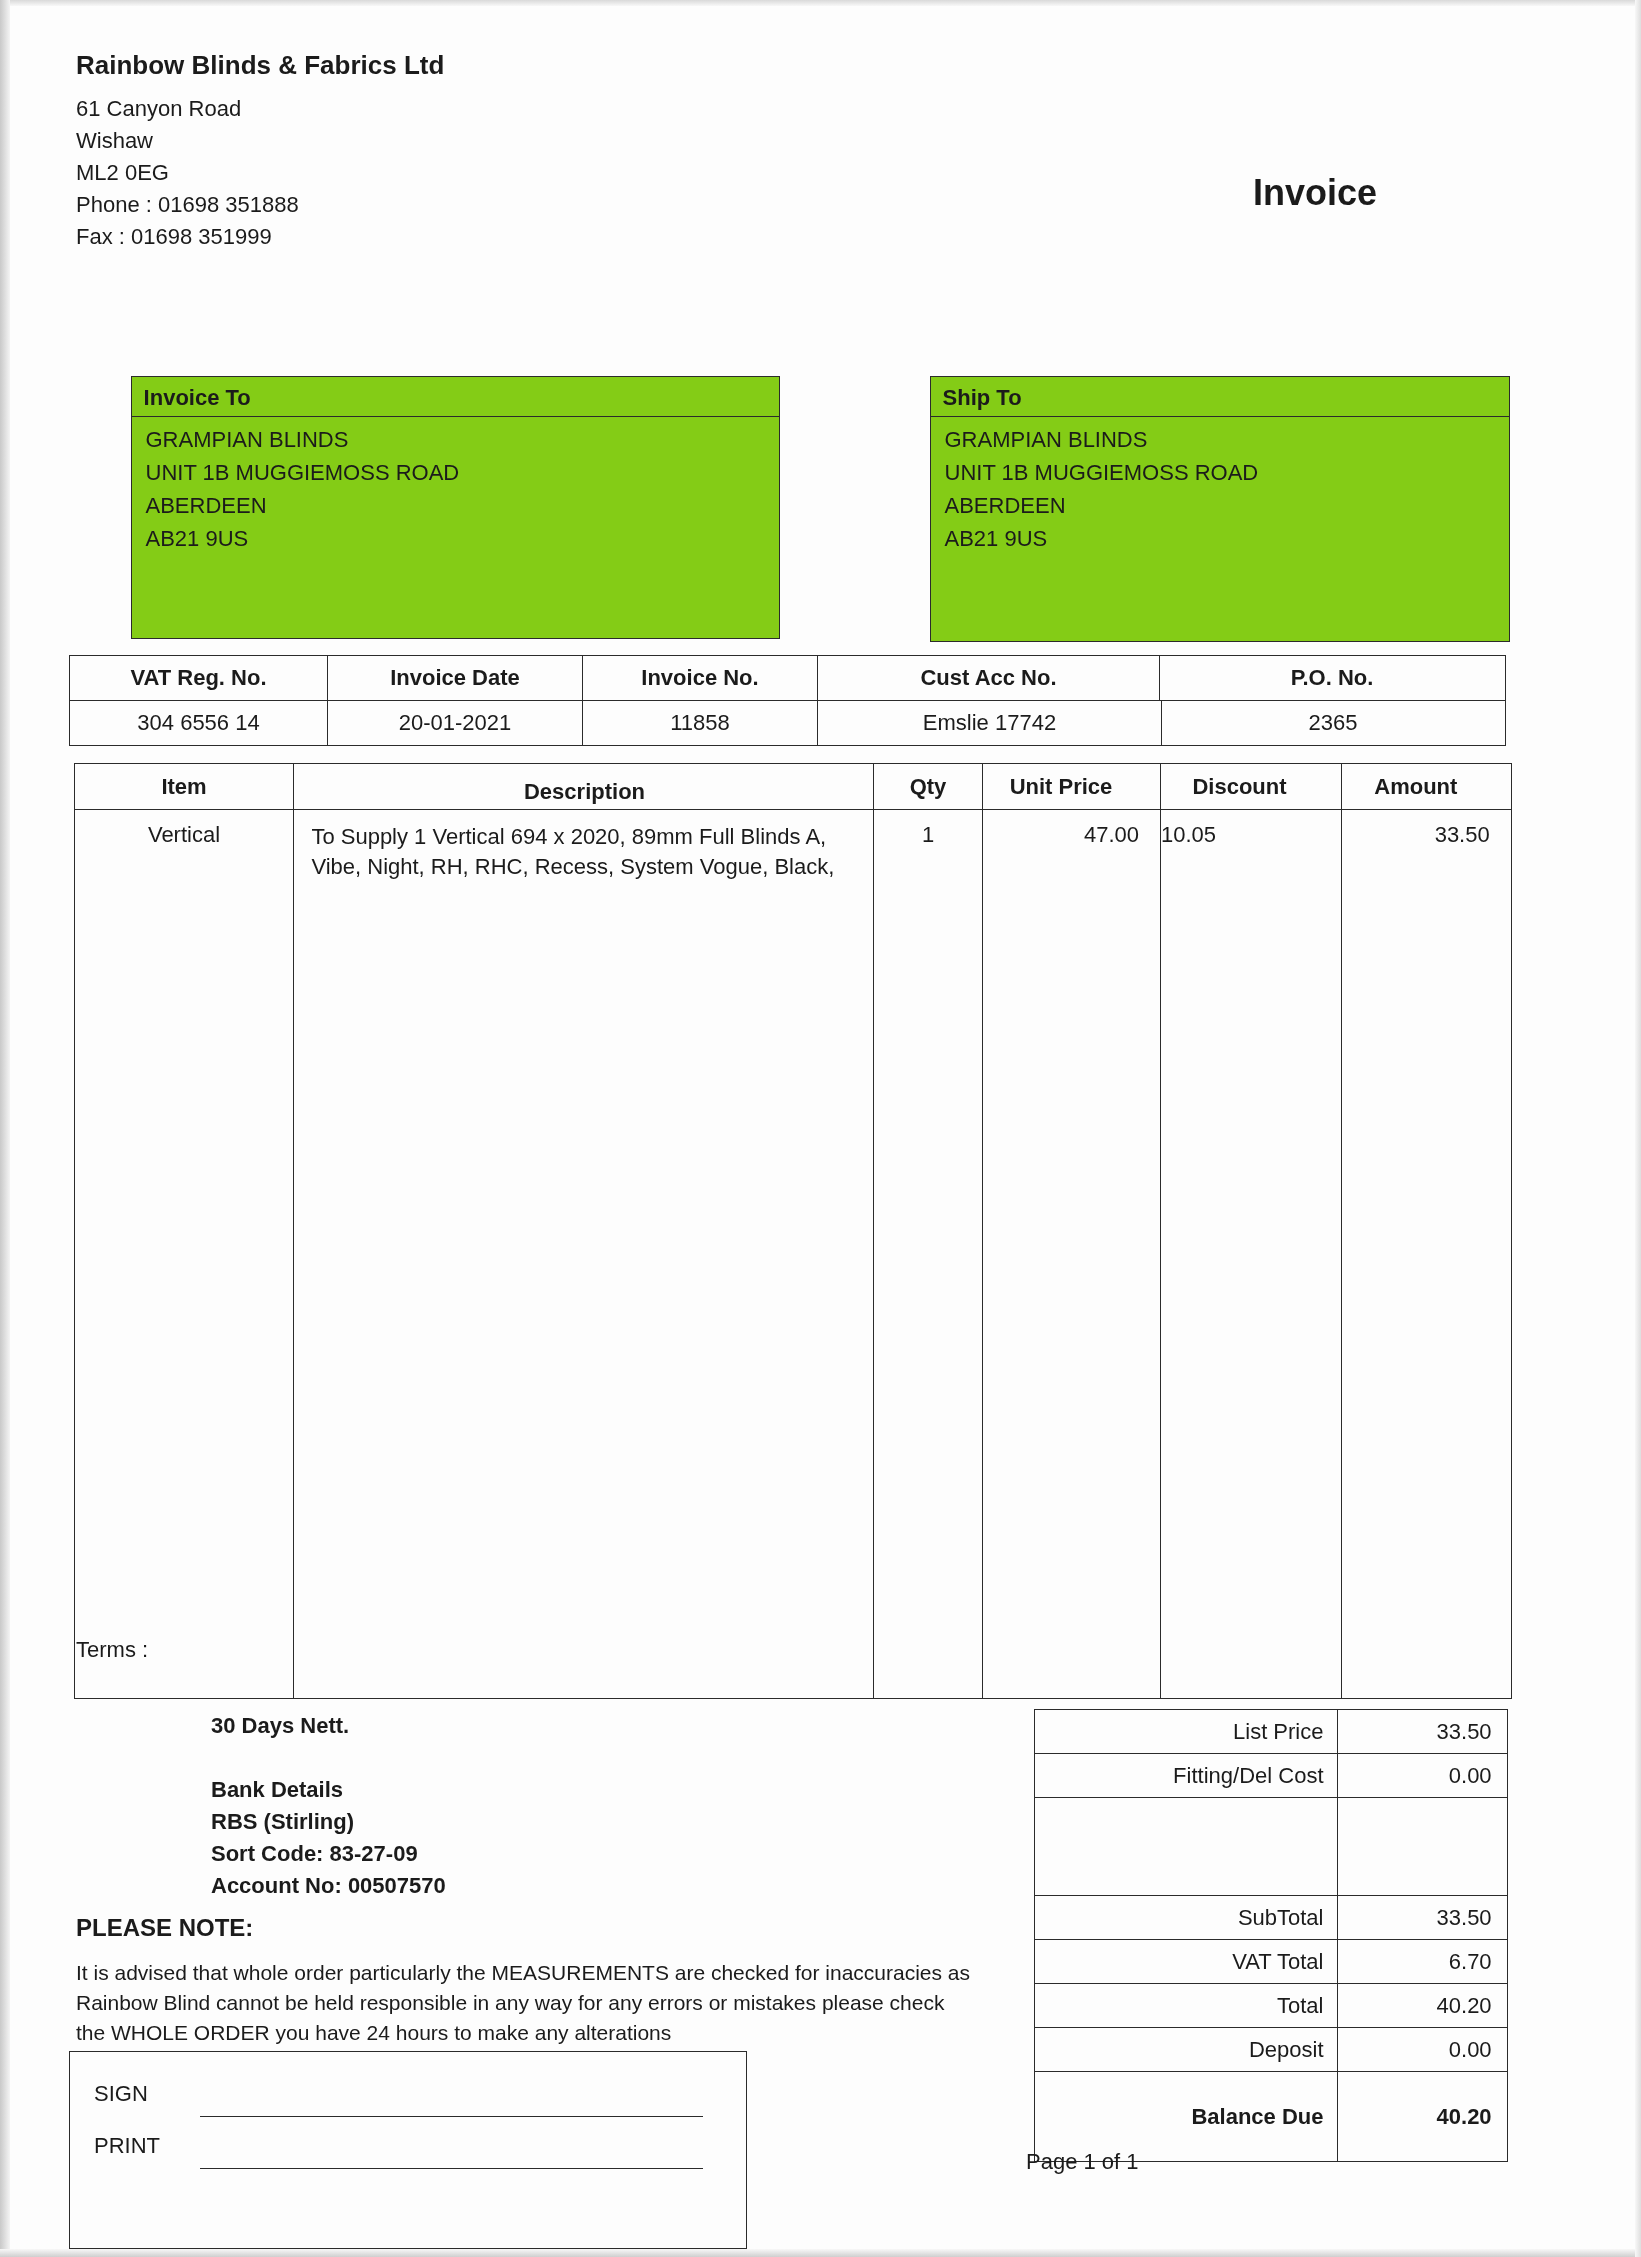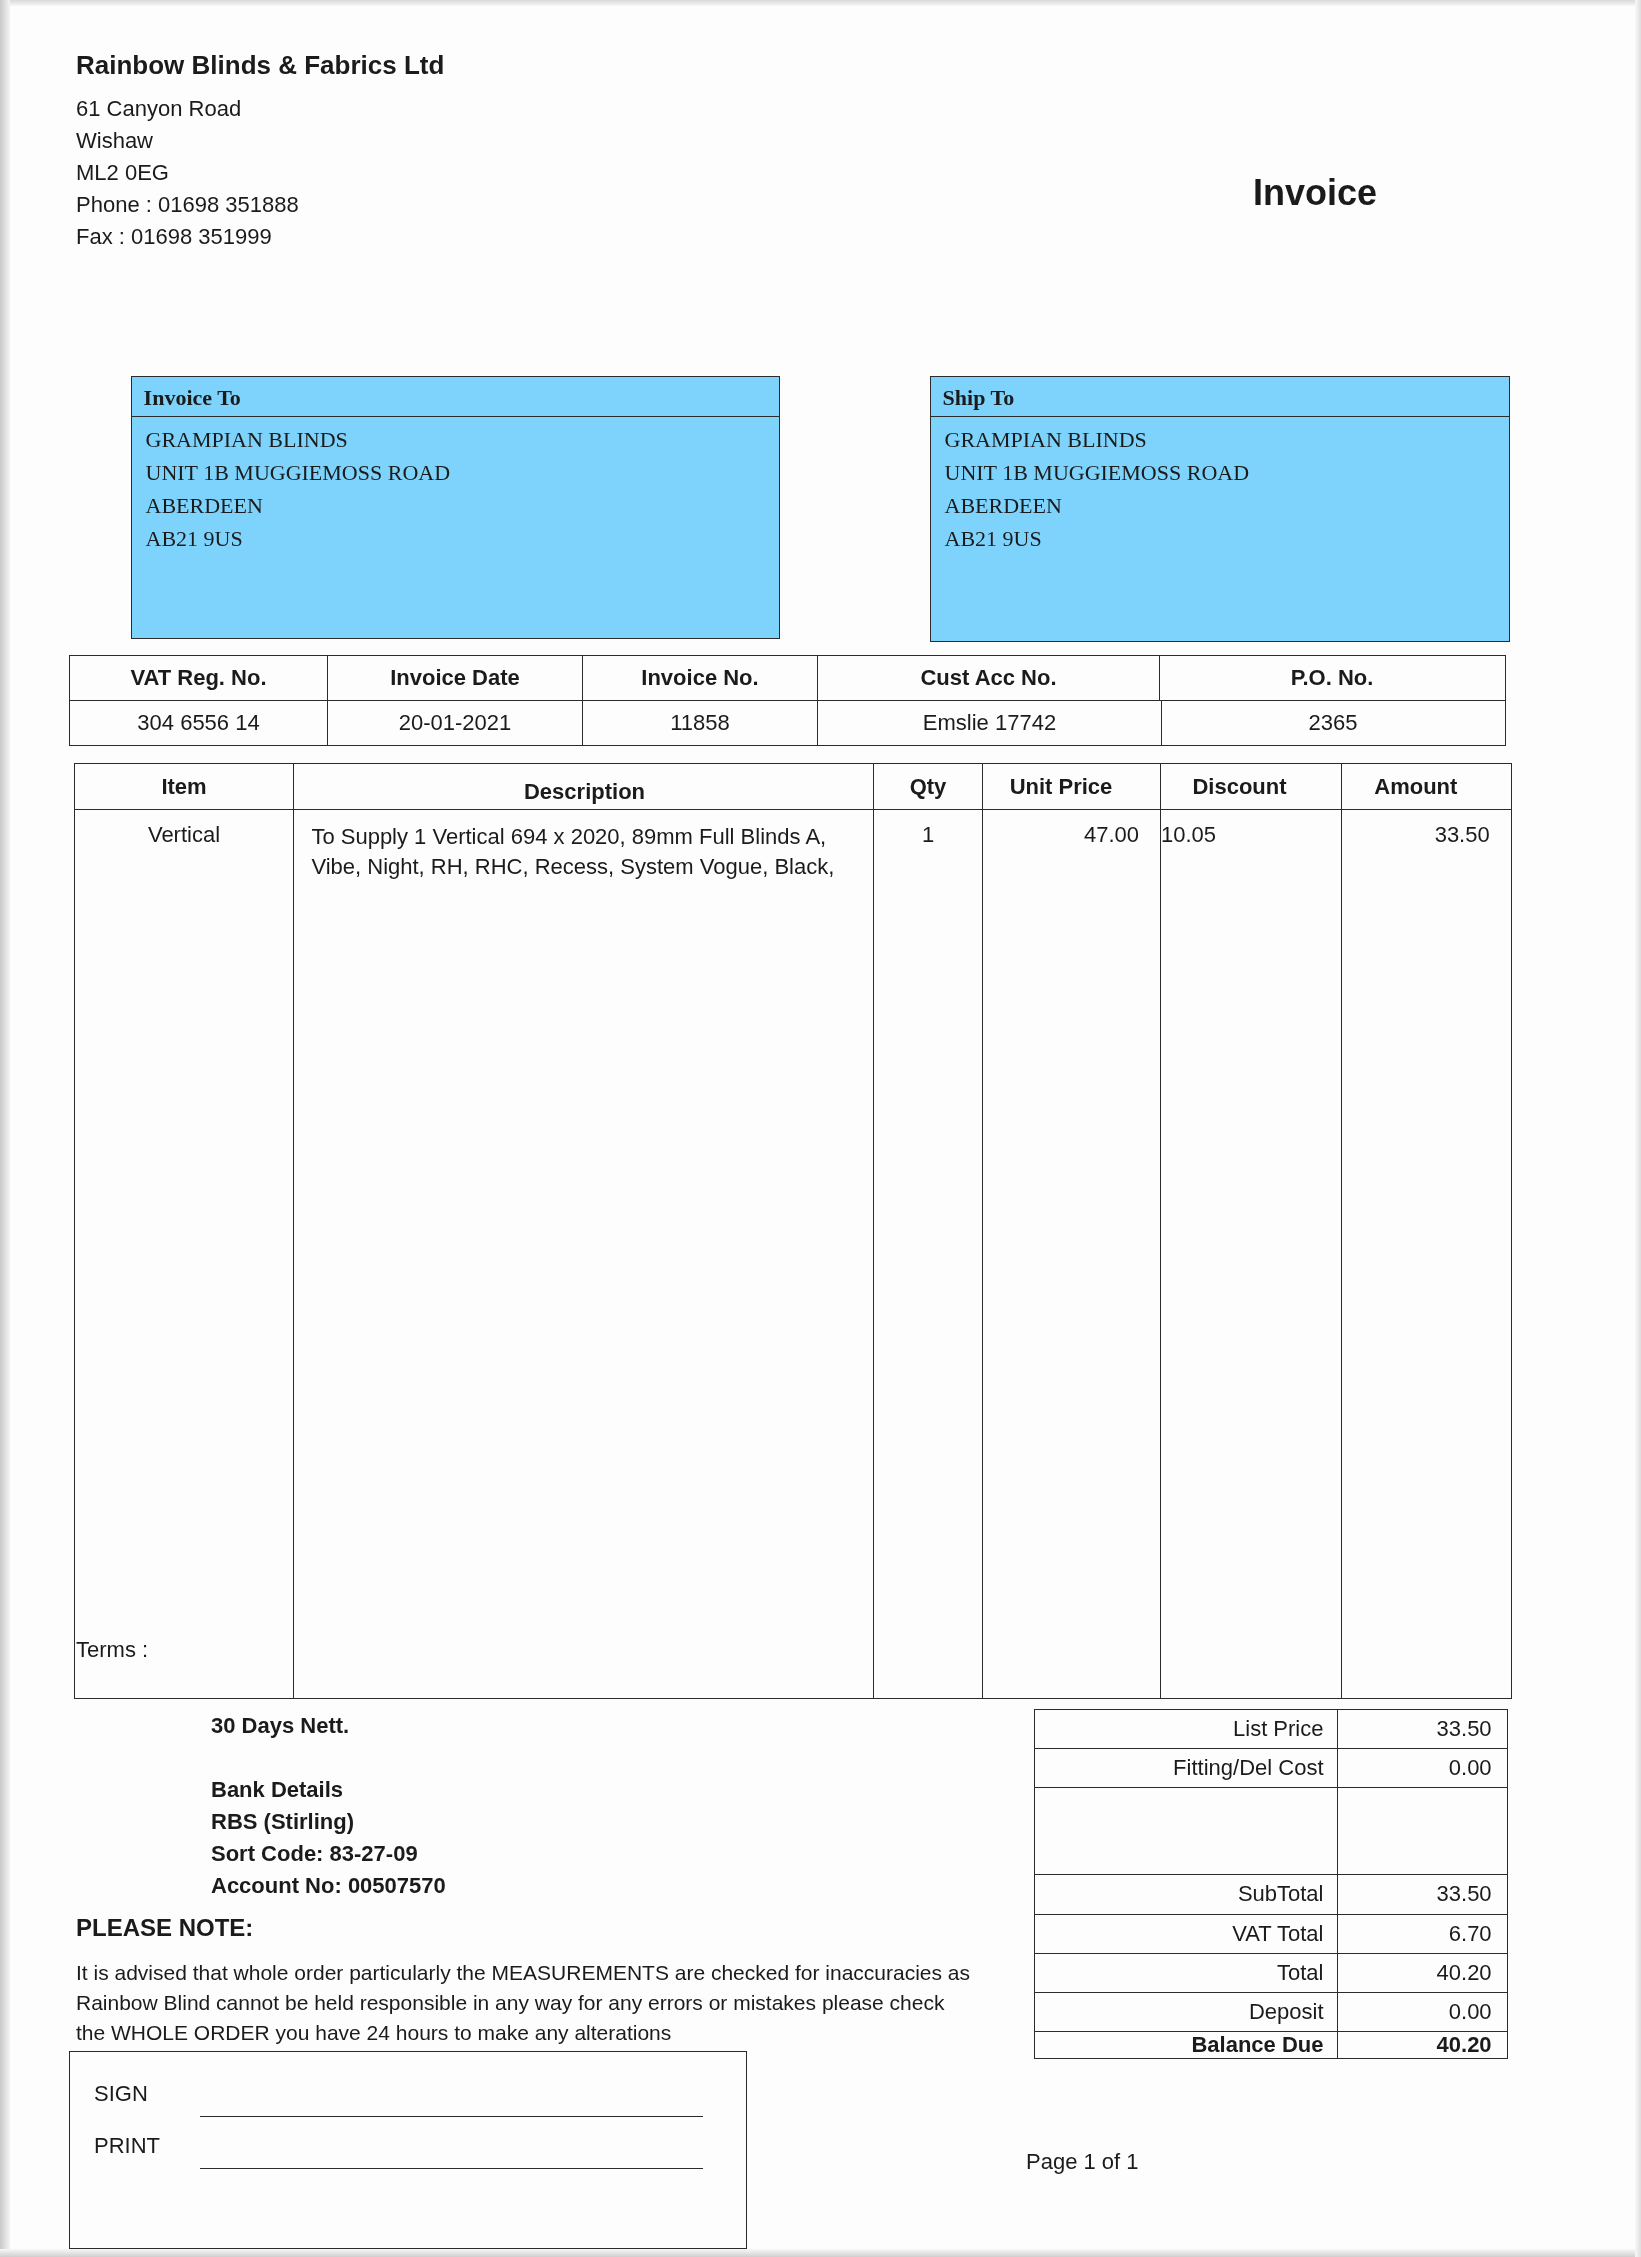--- a/index.html
+++ b/index.html
@@ -22,21 +22,21 @@
 
   
   .company { position:absolute; left:76px; top:50px; }
   .company-name { font-size:26px; font-weight:bold; margin-bottom:11.6px; }
   .company-line { font-size:22px; line-height:32px; }
 
   .invoice-title { position:absolute; left:1253px; top:172px;
                    font-size:36px; font-weight:bold; }
 
   
-  .addr-box { position:absolute; border:1.9px solid #2b2b2b; background:#7dd3fc;font-family:Liberation Serif, serif; }
+  .addr-box { position:absolute; border:1.9px solid #2b2b2b; background:#84cc16; }
   .addr-box.invoice-to { left:131px; top:376px; width:649px; height:263px; }
   .addr-box.ship-to    { left:930px; top:376px; width:580px; height:266px; }
   .addr-label { font-weight:bold; font-size:22px; padding:7.7px 11.6px 5.8px 11.6px;
                 border-bottom:1.9px solid #2b2b2b; }
   .addr-lines { padding:5.8px 13.5px; line-height:33px; font-size:22px; }
 
   
   .meta-table { position:absolute; left:69px; top:655px; width:1437px;
                 border:1.9px solid #2b2b2b; }
   .meta-row { display:flex; }
@@ -67,21 +67,21 @@
 
   
   .terms-label { position:absolute; left:76px;  top:1637px; font-weight:normal; }
   .terms-value { position:absolute; left:211px; top:1713px; font-weight:bold; }
   .bank { position:absolute; left:211px; top:1774px; font-weight:bold; line-height:32px; }
   .note-title { position:absolute; left:76px; top:1914px; font-size:24px; font-weight:bold; }
   .note-body  { position:absolute; left:76px; top:1958px; width:903px;
                 font-size:21px; line-height:30px; }
 
   
-  .totals { position:absolute; left:1034px; top:1709px; width:474px; height:350px;
+  .totals { position:absolute; left:1034px; top:1709px; width:474px; height:453px;
             border:1.9px solid #2b2b2b; display:flex; flex-direction:column; }
   .t-row { display:flex; height:44px; border-bottom:1.9px solid #2b2b2b; }
   .t-row:last-child { border-bottom:none; flex:1; }
   .t-spacer { height:98px; }
   .t-label { width:303px; border-right:1.9px solid #2b2b2b; display:flex;
              align-items:center; justify-content:flex-end; padding-right:13.5px; }
   .t-value { flex:1; display:flex; align-items:center; justify-content:flex-end;
              padding-right:15.4px; }
   .t-bold .t-label, .t-bold .t-value { font-weight:bold; }
 

